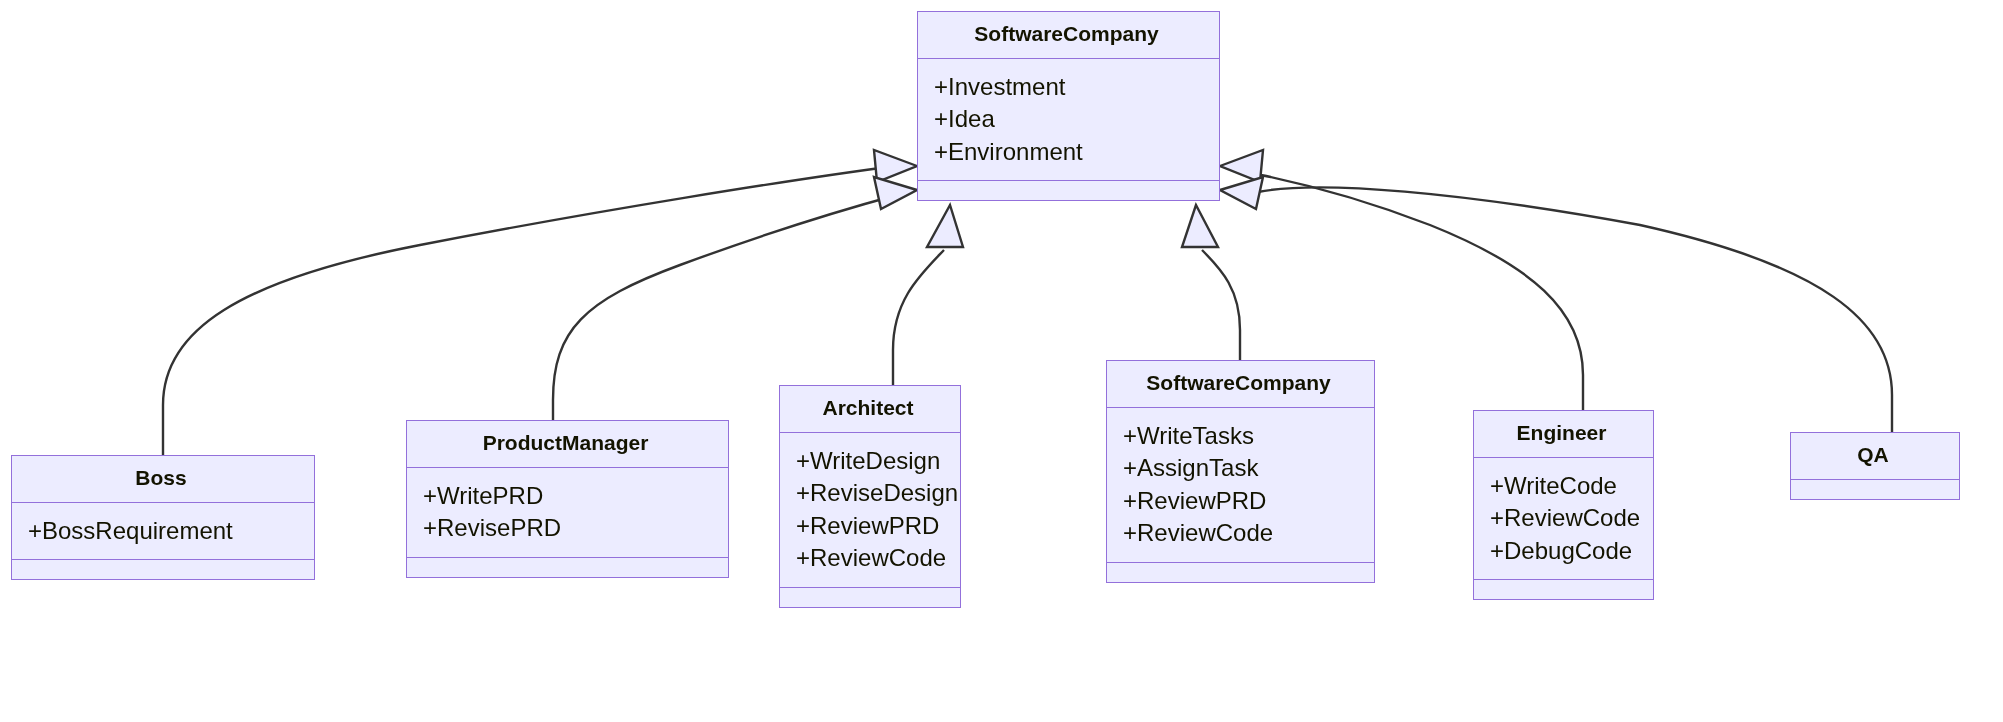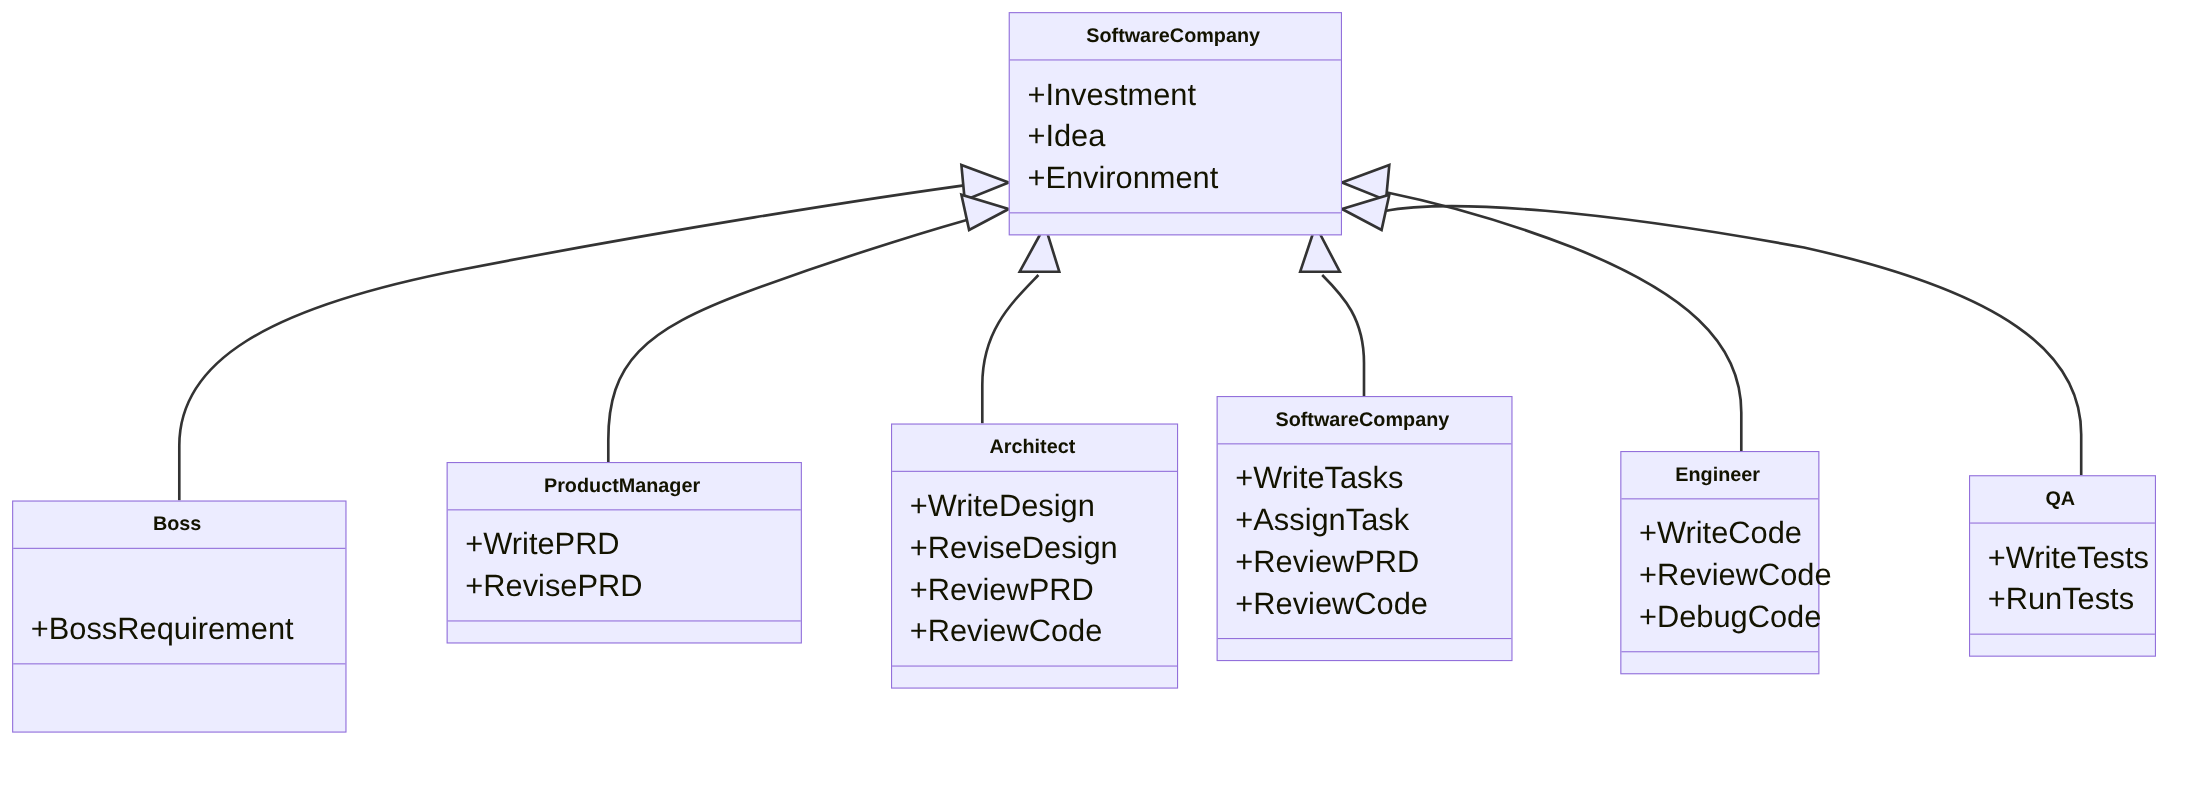--- a/index.html
+++ b/index.html
@@ -25,38 +25,38 @@
   .uml-class {
     position: absolute;
     box-sizing: border-box;
     background: #ECECFF;
     border: 1.6px solid #9370DB;
     display: flex;
     flex-direction: column;
   }
   .class-title {
     font-weight: bold;
-    font-size: 18px;
+    font-size: 21px;
     color: #131300;
     text-align: center;
     padding: 10px 18px 12px 14px;
     border-bottom: 1.6px solid #9370DB;
     white-space: nowrap;
     line-height: 1.12;
   }
   .class-members {
     padding: 12px 16px 12px 16px;
     border-bottom: 1.6px solid #9370DB;
     display: flex;
     flex-direction: column;
     justify-content: center;
     flex: 1 1 auto;
   }
   .member-row {
-    font-size: 28px;
+    font-size: 24px;
     color: #131300;
     line-height: 1.36;
     white-space: nowrap;
   }
   .class-methods {
     min-height: 19px;
     flex: 0 0 auto;
   }
 </style>
 </head>
@@ -88,38 +88,38 @@
   <div class="uml-class" style="left:917px; top:11px; width:303px;">
     <div class="class-title">SoftwareCompany</div>
     <div class="class-members">
       <div class="member-row">+Investment</div>
       <div class="member-row">+Idea</div>
       <div class="member-row">+Environment</div>
     </div>
     <div class="class-methods"></div>
   </div>
 
-  <div class="uml-class" style="left:11px; top:455px; width:304px;gap:42px;">
+  <div class="uml-class" style="left:11px; top:455px; width:304px;">
     <div class="class-title">Boss</div>
     <div class="class-members">
       <div class="member-row">+BossRequirement</div>
     </div>
     <div class="class-methods"></div>
   </div>
 
   <div class="uml-class" style="left:406px; top:420px; width:323px;">
     <div class="class-title">ProductManager</div>
     <div class="class-members">
       <div class="member-row">+WritePRD</div>
       <div class="member-row">+RevisePRD</div>
     </div>
     <div class="class-methods"></div>
   </div>
 
-  <div class="uml-class" style="left:810px; top:385px; width:261px;">
+  <div class="uml-class" style="left:779px; top:385px; width:182px;">
     <div class="class-title">Architect</div>
     <div class="class-members">
       <div class="member-row">+WriteDesign</div>
       <div class="member-row">+ReviseDesign</div>
       <div class="member-row">+ReviewPRD</div>
       <div class="member-row">+ReviewCode</div>
     </div>
     <div class="class-methods"></div>
   </div>
 
@@ -139,20 +139,16 @@
     <div class="class-members">
       <div class="member-row">+WriteCode</div>
       <div class="member-row">+ReviewCode</div>
       <div class="member-row">+DebugCode</div>
     </div>
     <div class="class-methods"></div>
   </div>
 
   <div class="uml-class" style="left:1790px; top:432px; width:170px;">
     <div class="class-title">QA</div>
-    <div class="class-members">
-      <div class="member-row">+WriteTests</div>
-      <div class="member-row">+RunTests</div>
-    </div>
     <div class="class-methods"></div>
   </div>
 
 </div>
 
 </body></html>

